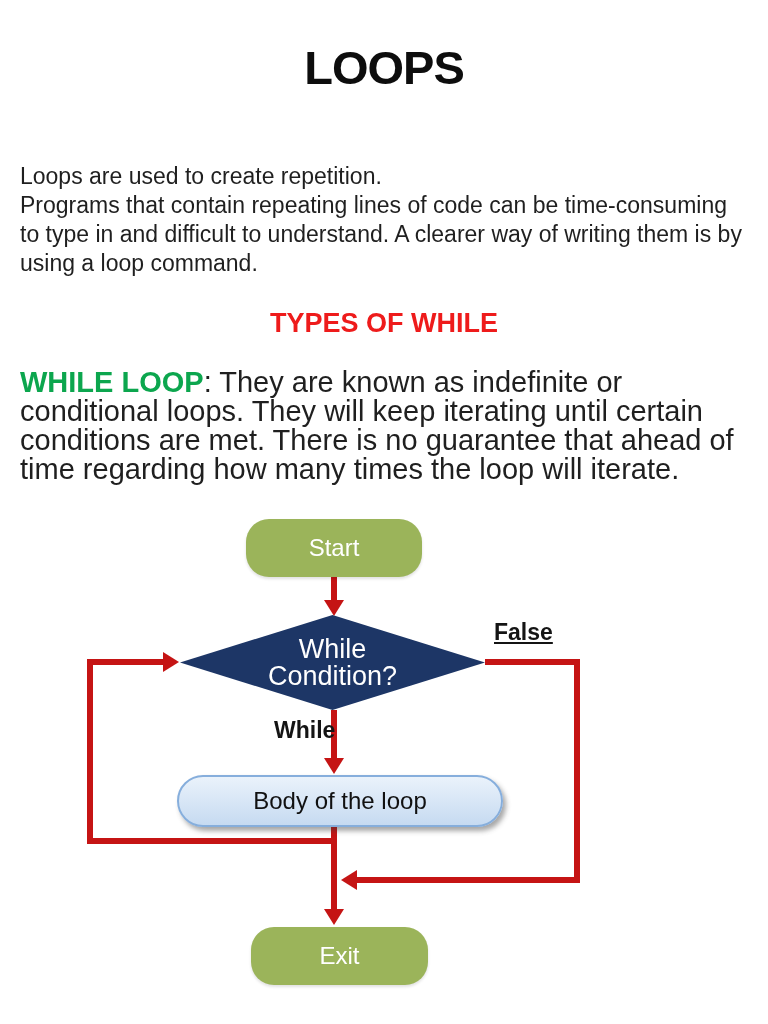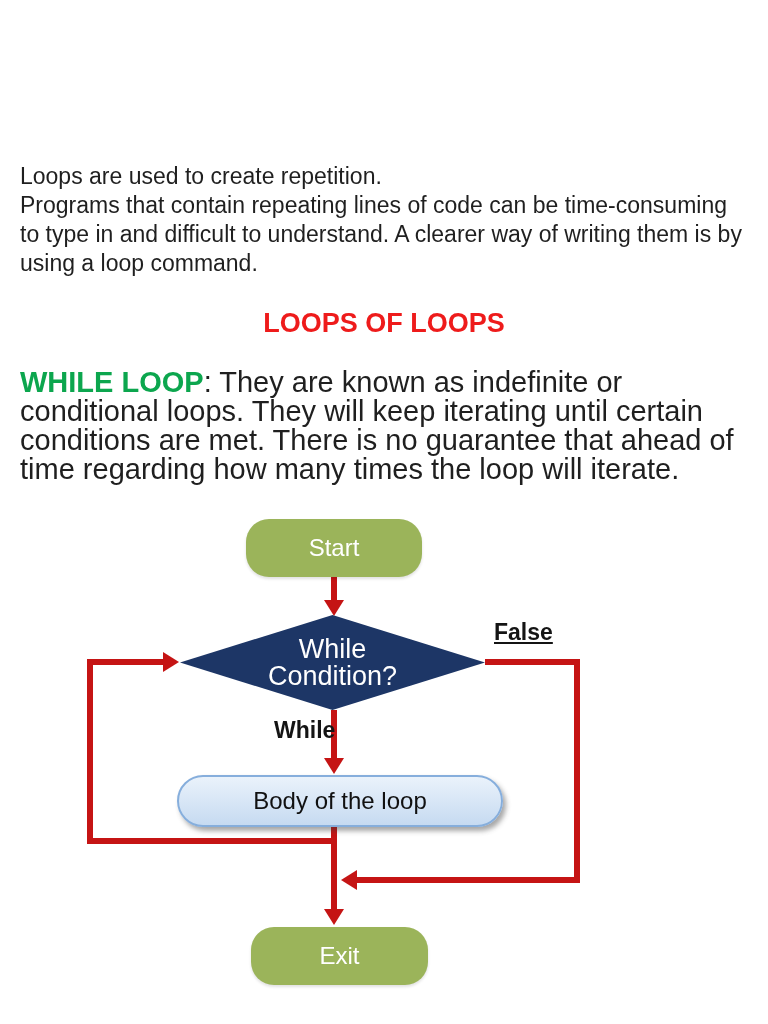--- a/index.html
+++ b/index.html
@@ -53,27 +53,28 @@
     position:absolute;font-size:23px;font-weight:bold;color:#141414;
   }
   .lbl-false{left:494px;top:619px;text-decoration:underline;}
   .lbl-true{left:274px;top:717px;}
 </style>
 </head>
 <body>
 
 <div class="page">
 
+  <h1 class="title">LOOPS</h1>
 
   <div class="intro">
     <div>Loops are used to create repetition.</div>
     <div>Programs that contain repeating lines of code can be time-consuming to type in and difficult to understand. A clearer way of writing them is by using a loop command.</div>
   </div>
 
-  <h2 class="section-heading">LOOPS OF LOOPS</h2>
+  <h2 class="section-heading">TYPES OF WHILE</h2>
 
   <p class="while-para"><span class="term">WHILE LOOP</span><span>: They are known as indefinite or conditional loops. They will keep iterating until certain conditions are met. There is no guarantee that ahead of time regarding how many times the loop will iterate.</span></p>
 
   <svg class="connectors" viewBox="0 0 768 1024" xmlns="http://www.w3.org/2000/svg">
 
     <line x1="334" y1="577" x2="334" y2="602"></line>
     <polygon points="334,616 324,600 344,600"></polygon>
 
     <line x1="334" y1="710" x2="334" y2="760"></line>
     <polygon points="334,774 324,758 344,758"></polygon>

